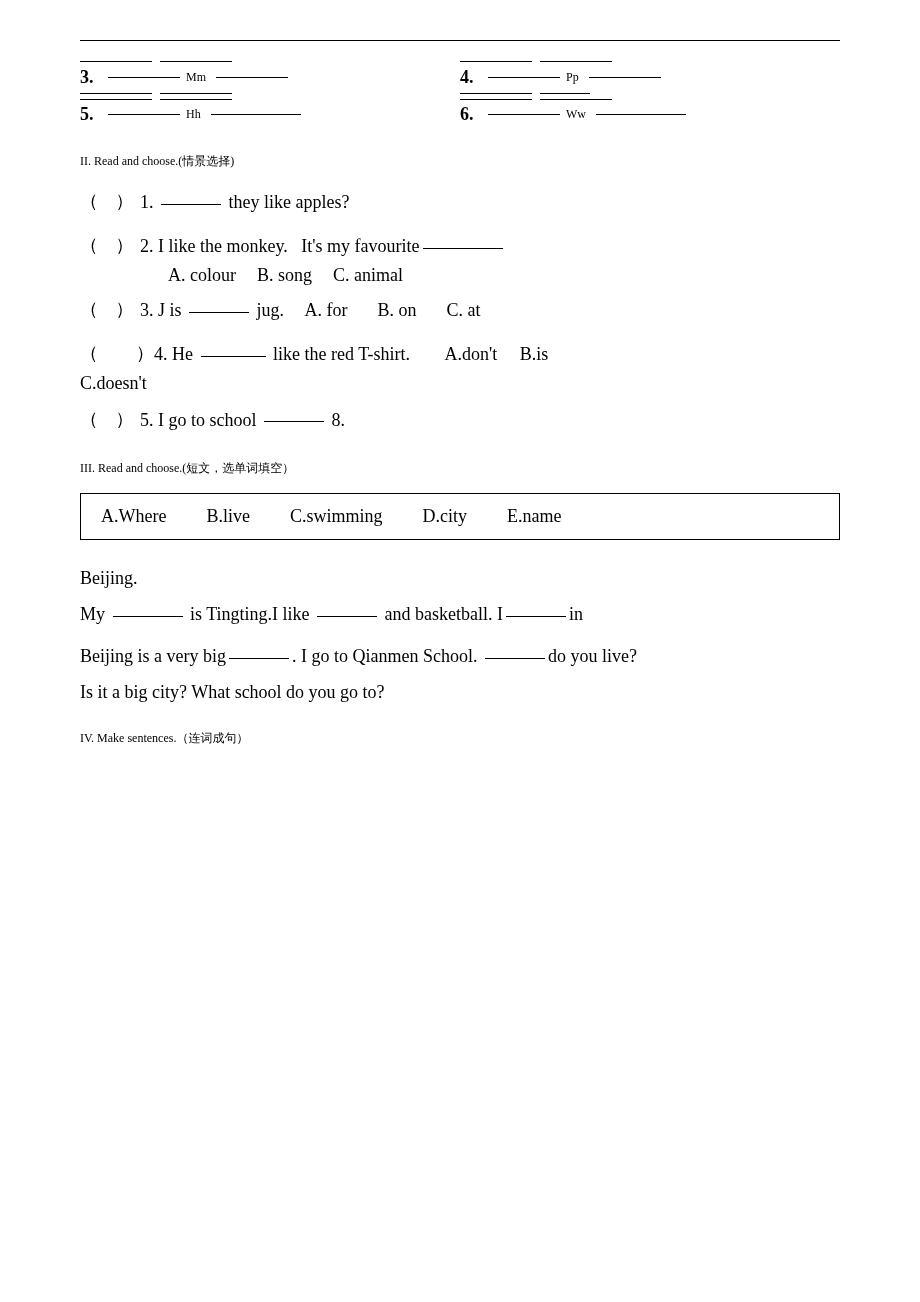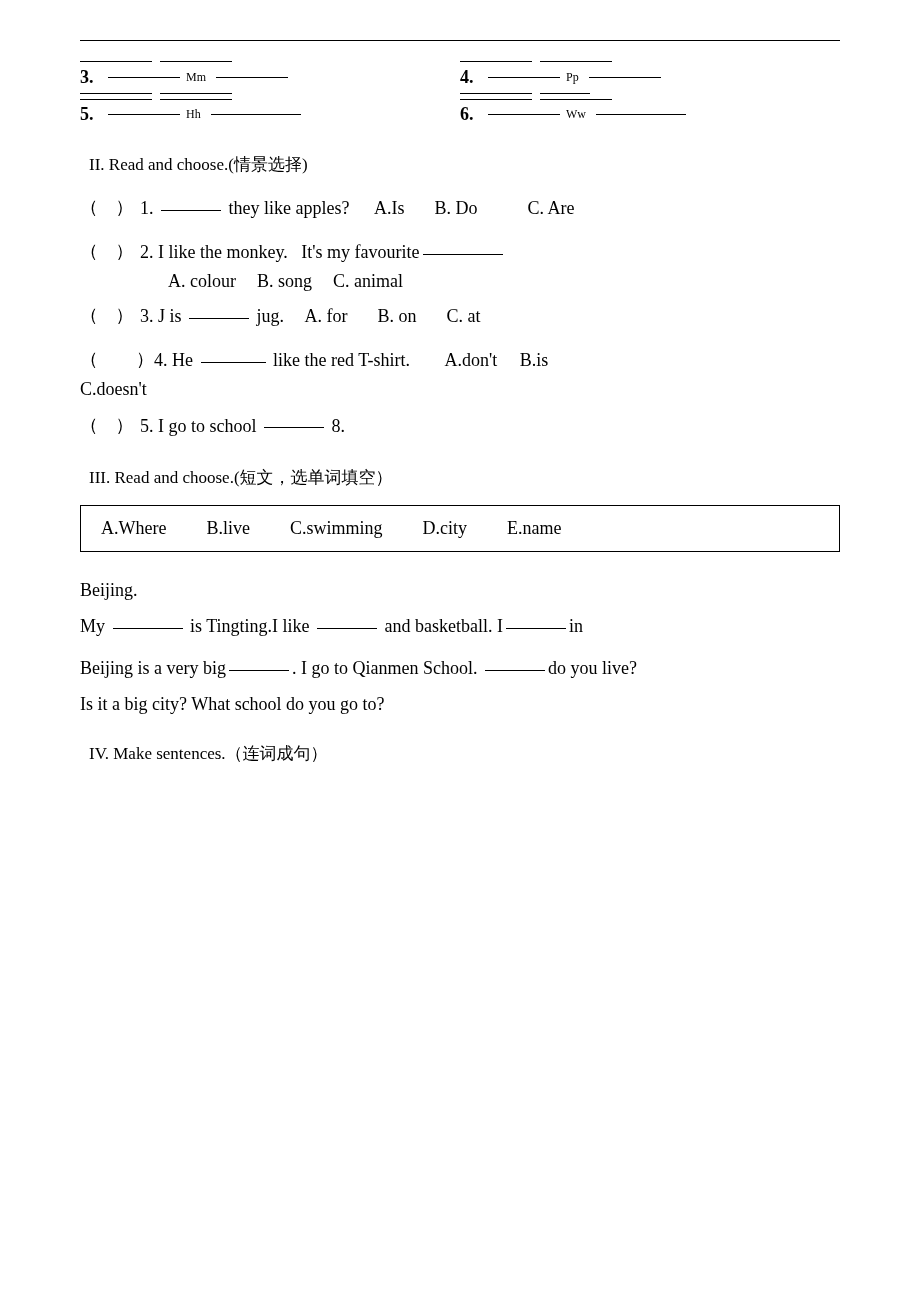--- a/index.html
+++ b/index.html
@@ -83,25 +83,24 @@
     }
 
     .num-letter-row {
       display: flex;
       align-items: center;
       gap: 6px;
     }
 
     
     .section-header {
-      font-size: 17px;
+      font-size: 12px;
       font-weight: normal;
       margin-bottom: 16px;
       margin-top: 10px;
-      margin-left: 9px;
     }
 
     
     .section-ii {
       margin-bottom: 24px;
     }
 
     .question-row {
       display: flex;
       align-items: flex-start;
@@ -267,25 +266,20 @@
 <div class="section-ii">
   <div class="section-header">II. Read and choose.(情景选择)</div>
 
   <div class="question-row">
     <span class="bracket-num">
       <span class="bracket">（</span>
       <span class="bracket">&nbsp;&nbsp;&nbsp;）</span>
     </span>
     <span class="q-text">
       1. <span class="blank" style="width:60px;"></span> they like apples?
-      <span class="options" style="display:inline-flex; margin-left:20px; gap:30px;">
-        <span class="option">A.Is</span>
-        <span class="option">B. Do</span>
-        <span class="option" style="margin-left:20px;">C. Are</span>
-      </span>
     </span>
   </div>
 
   <div>
     <div class="question-row" style="margin-bottom:2px;">
       <span class="bracket-num">
         <span class="bracket">（</span>
         <span class="bracket">&nbsp;&nbsp;&nbsp;）</span>
       </span>
       <span class="q-text">

